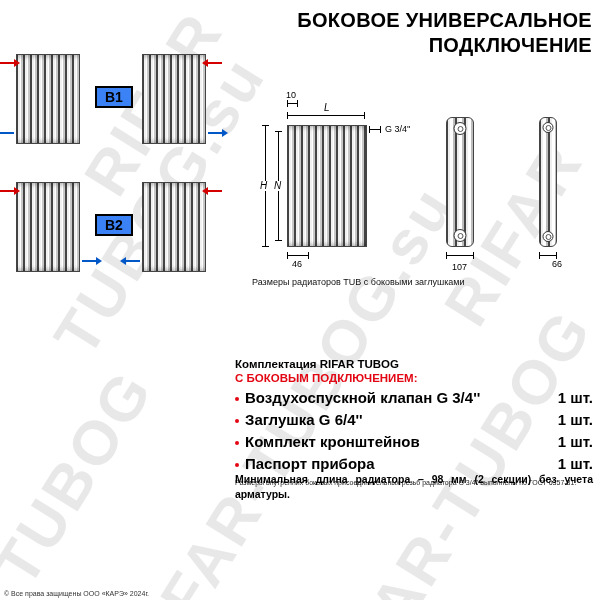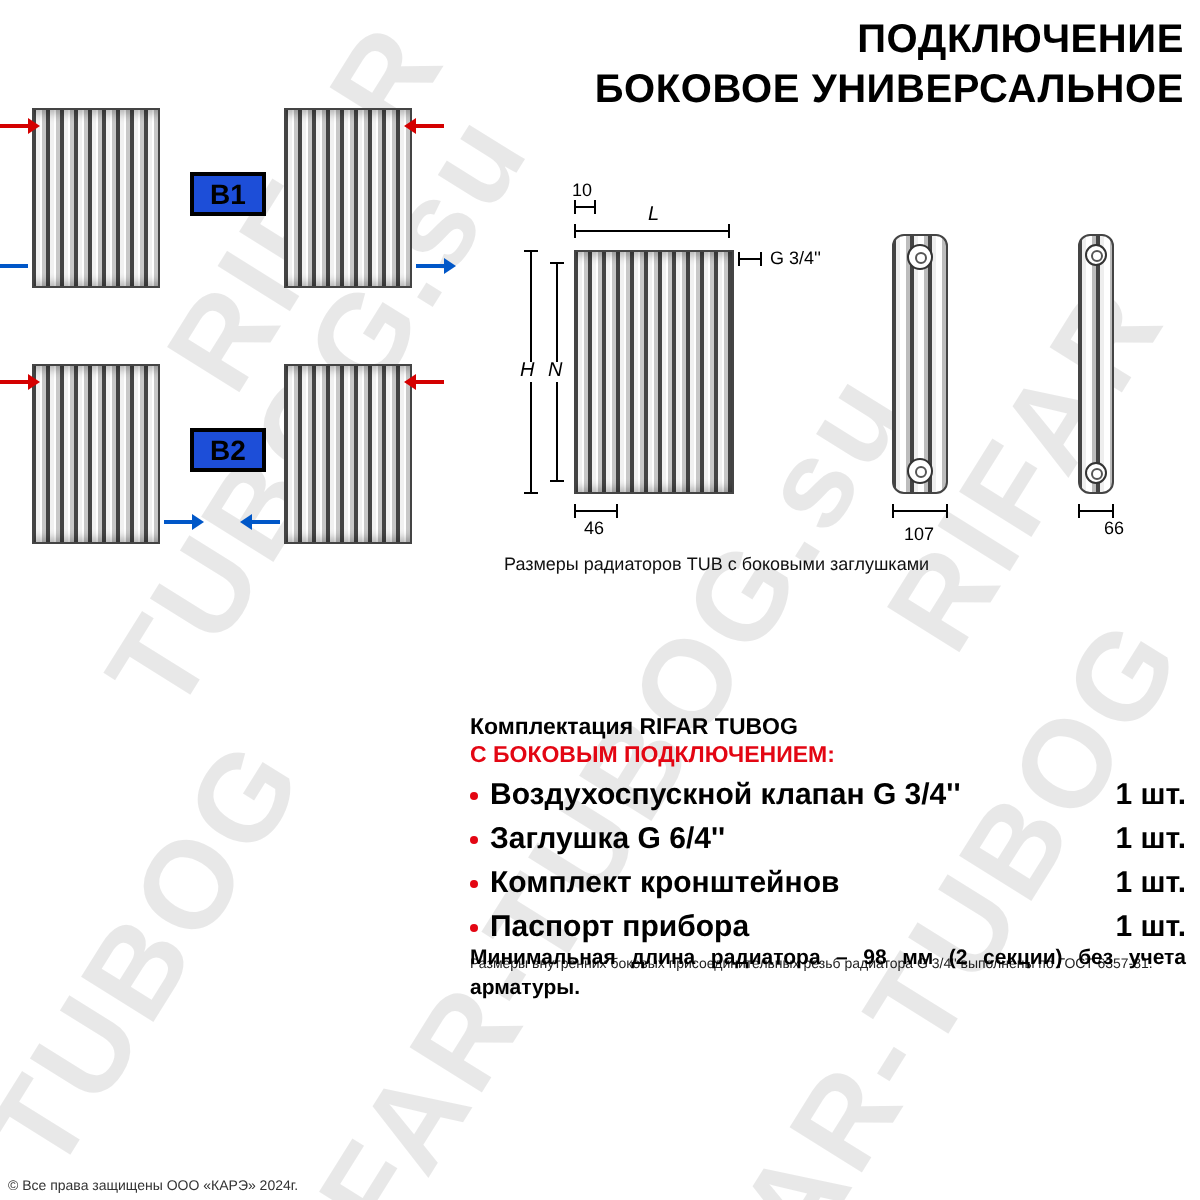--- a/index.html
+++ b/index.html
@@ -13,21 +13,21 @@
   
   .title { position:absolute; top:8px; right:8px; text-align:right;
            font-size:20px; font-weight:bold; line-height:1.25; color:#000; letter-spacing:0.3px; }
 
   
   .scheme { position:absolute; left:0; width:240px; height:100px; }
   .rad { position:absolute; width:62px; height:88px; border:1px solid #444; background:
          repeating-linear-gradient(90deg,#444 0 1px,#f1f1f1 1px 3px,#ffffff 3px 4px,#c8c8c8 4px 6px,#444 6px 7px);
          box-shadow: inset 0 6px 4px -4px rgba(0,0,0,0.25), inset 0 -6px 4px -4px rgba(0,0,0,0.25); }
   .r1 { left:16px; top:6px; } .r2 { left:142px; top:6px; }
-  .lblbox { position:absolute; left:95px; top:38px; border:2px solid #000; background:#1d4ed8;
+  .lblbox { position:absolute; left:95px; top:38px; border:2px solid #000; background:#3b82f6;
             padding:1px 8px; font-weight:bold; font-size:14px; color:#000; }
 
   .arrow { position:absolute; width:14px; height:2px; background:currentColor; }
   .a-red { color:#d40000; } .a-blue { color:#0057c8; }
   .arrow::after { content:""; position:absolute; top:50%; transform:translateY(-50%);
                   width:0; height:0; border-top:4px solid transparent; border-bottom:4px solid transparent; }
   .head-right::after { left:100%; border-left:6px solid currentColor; }
   .head-left::after  { right:100%; border-right:6px solid currentColor; }
 
   
@@ -77,22 +77,22 @@
 <div class="page">
 
   <div class="wm" style="left:-20px;top:560px">TUBOG</div>
   <div class="wm" style="left:110px;top:650px">RIFAR-TUBOG.su</div>
   <div class="wm" style="left:40px;top:330px">TUBOG.su</div>
   <div class="wm" style="left:300px;top:690px">RIFAR-TUBOG</div>
   <div class="wm" style="left:430px;top:300px">RIFAR</div>
   <div class="wm" style="left:70px;top:170px">RIFAR</div>
 
   <header class="title">
+    <div>БОКОВОЕ УНИВЕРСАЛЬНОЕ</div>
     <div>ПОДКЛЮЧЕНИЕ</div>
-    <div>БОКОВОЕ УНИВЕРСАЛЬНОЕ</div>
   </header>
 
   <div class="scheme" style="top:48px">
     <div class="rad r1"></div>
     <div class="lblbox">В1</div>
     <div class="rad r2"></div>
     <i class="arrow a-red head-right" style="left:0;top:14px"></i>
     <i class="arrow a-blue head-left" style="left:0;top:84px"></i>
     <i class="arrow a-red head-left" style="left:208px;top:14px"></i>
     <i class="arrow a-blue head-right" style="left:208px;top:84px"></i>

